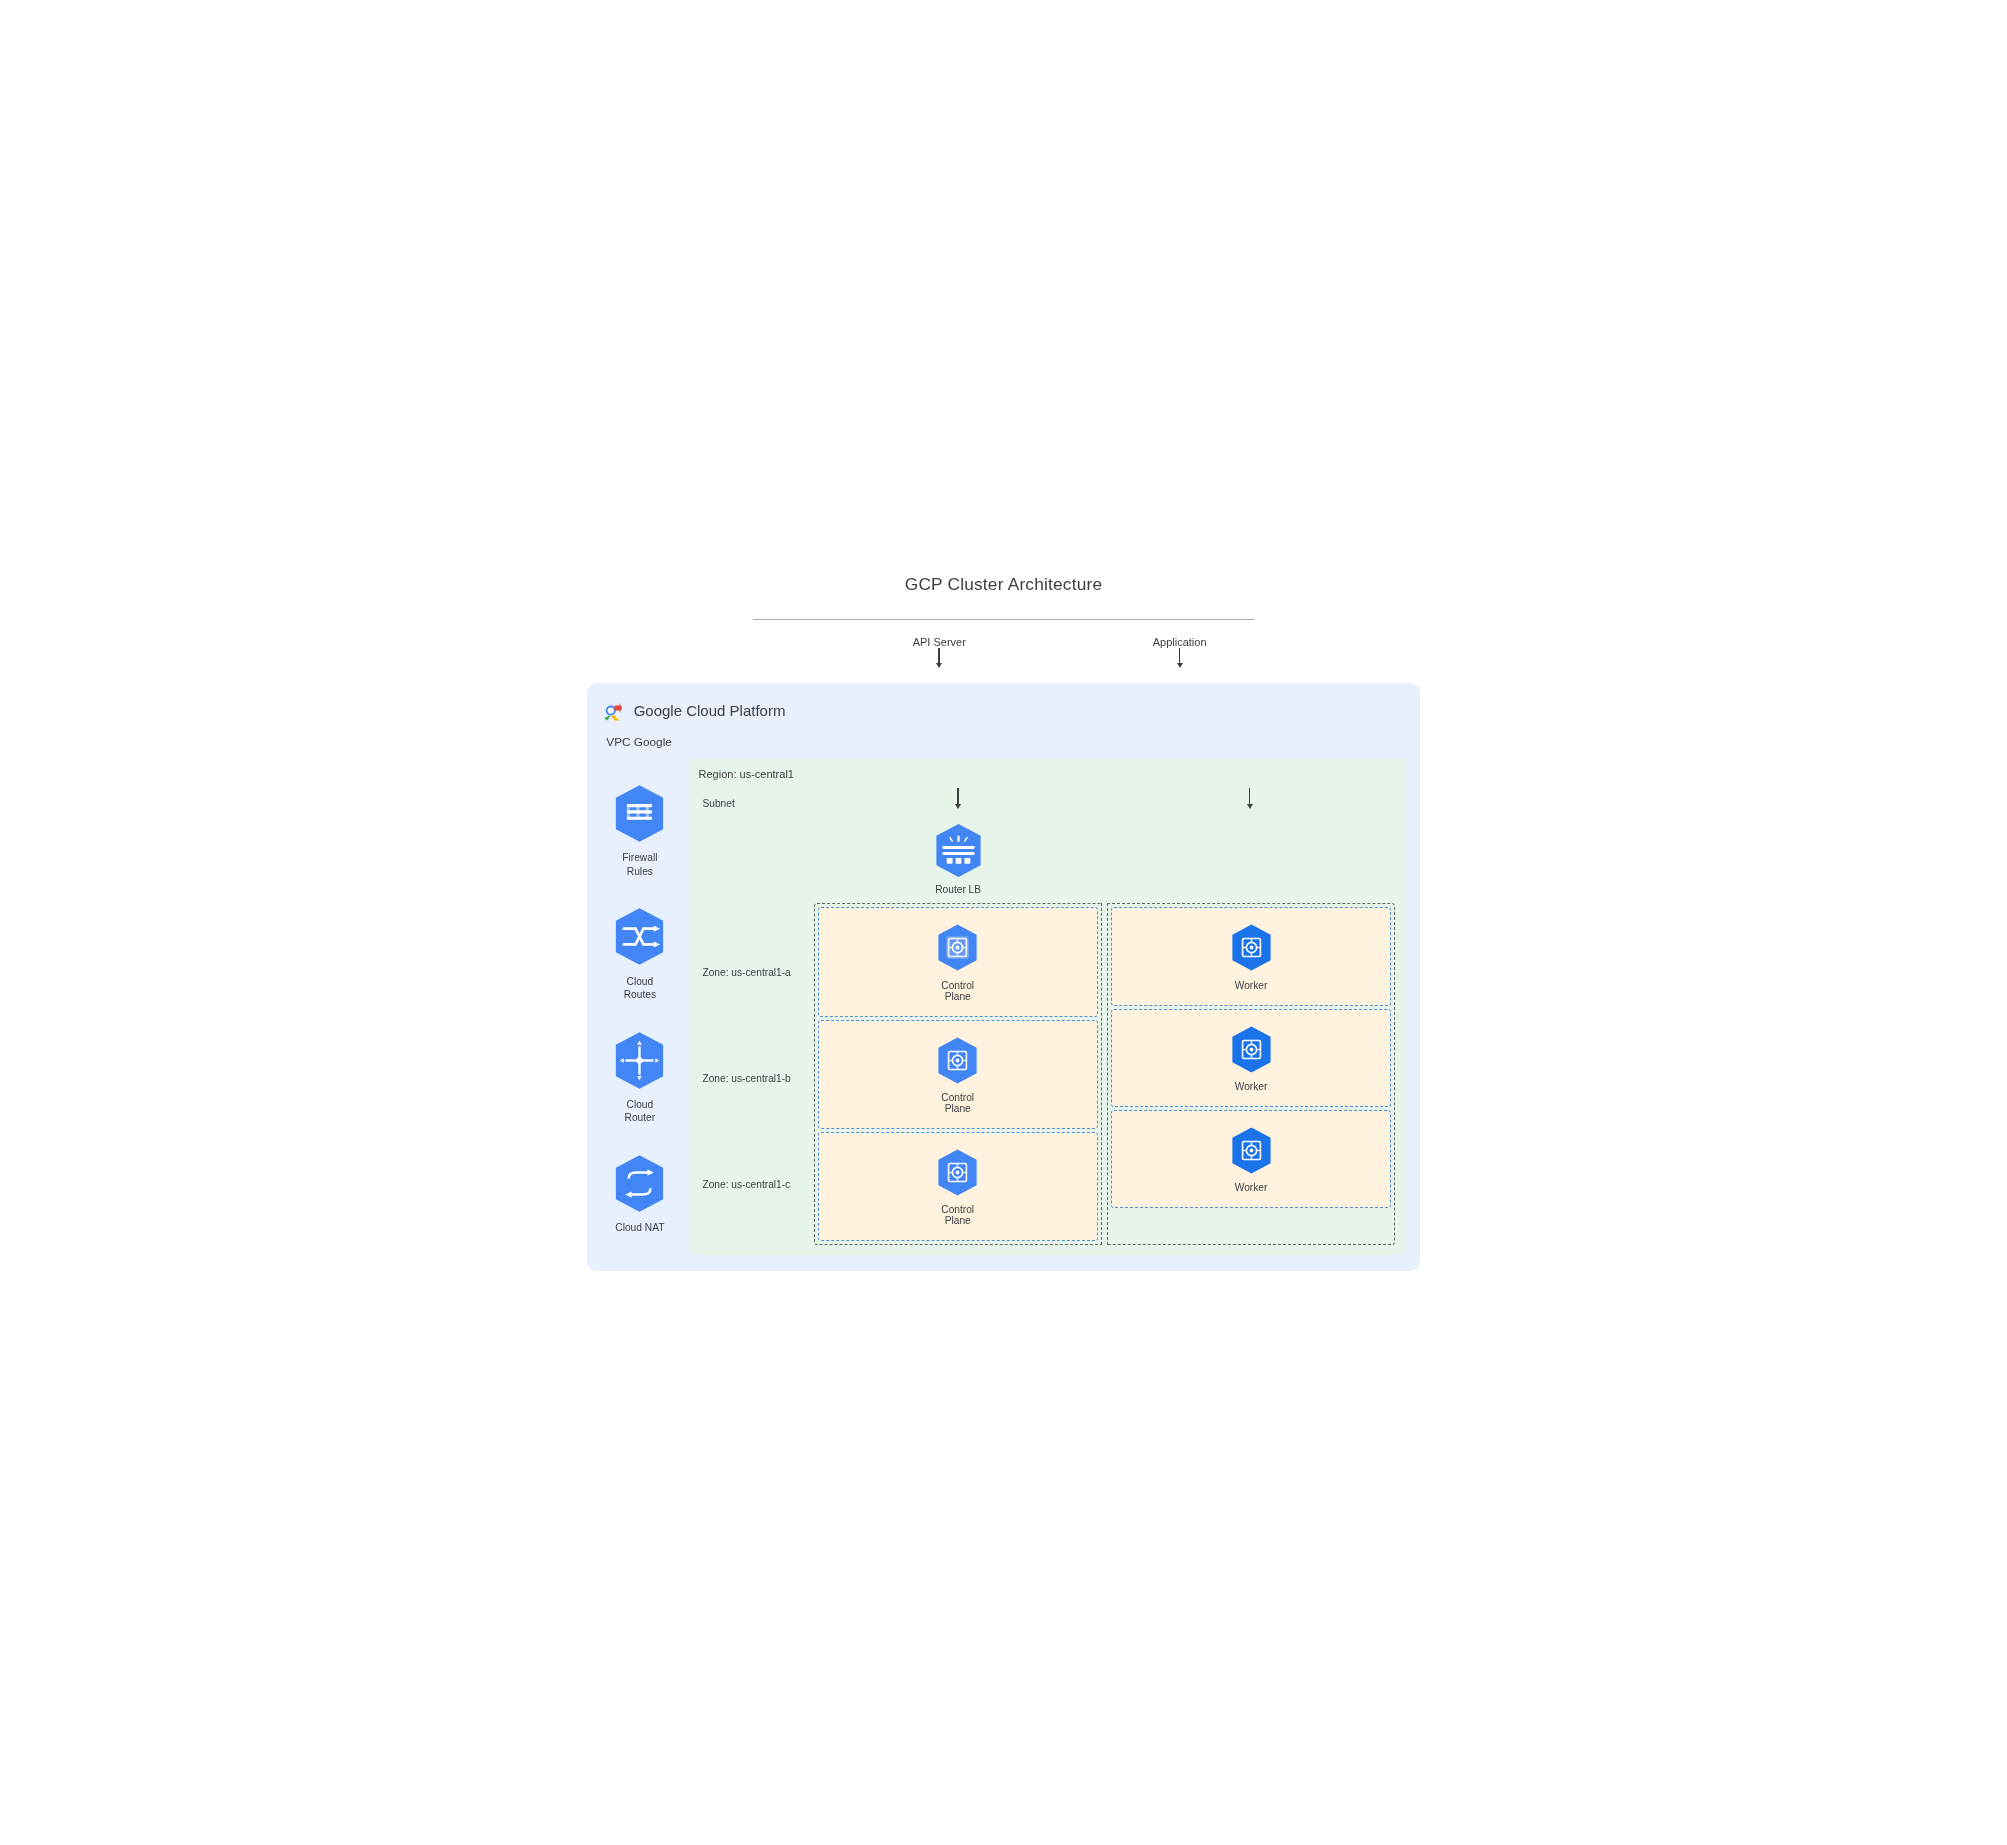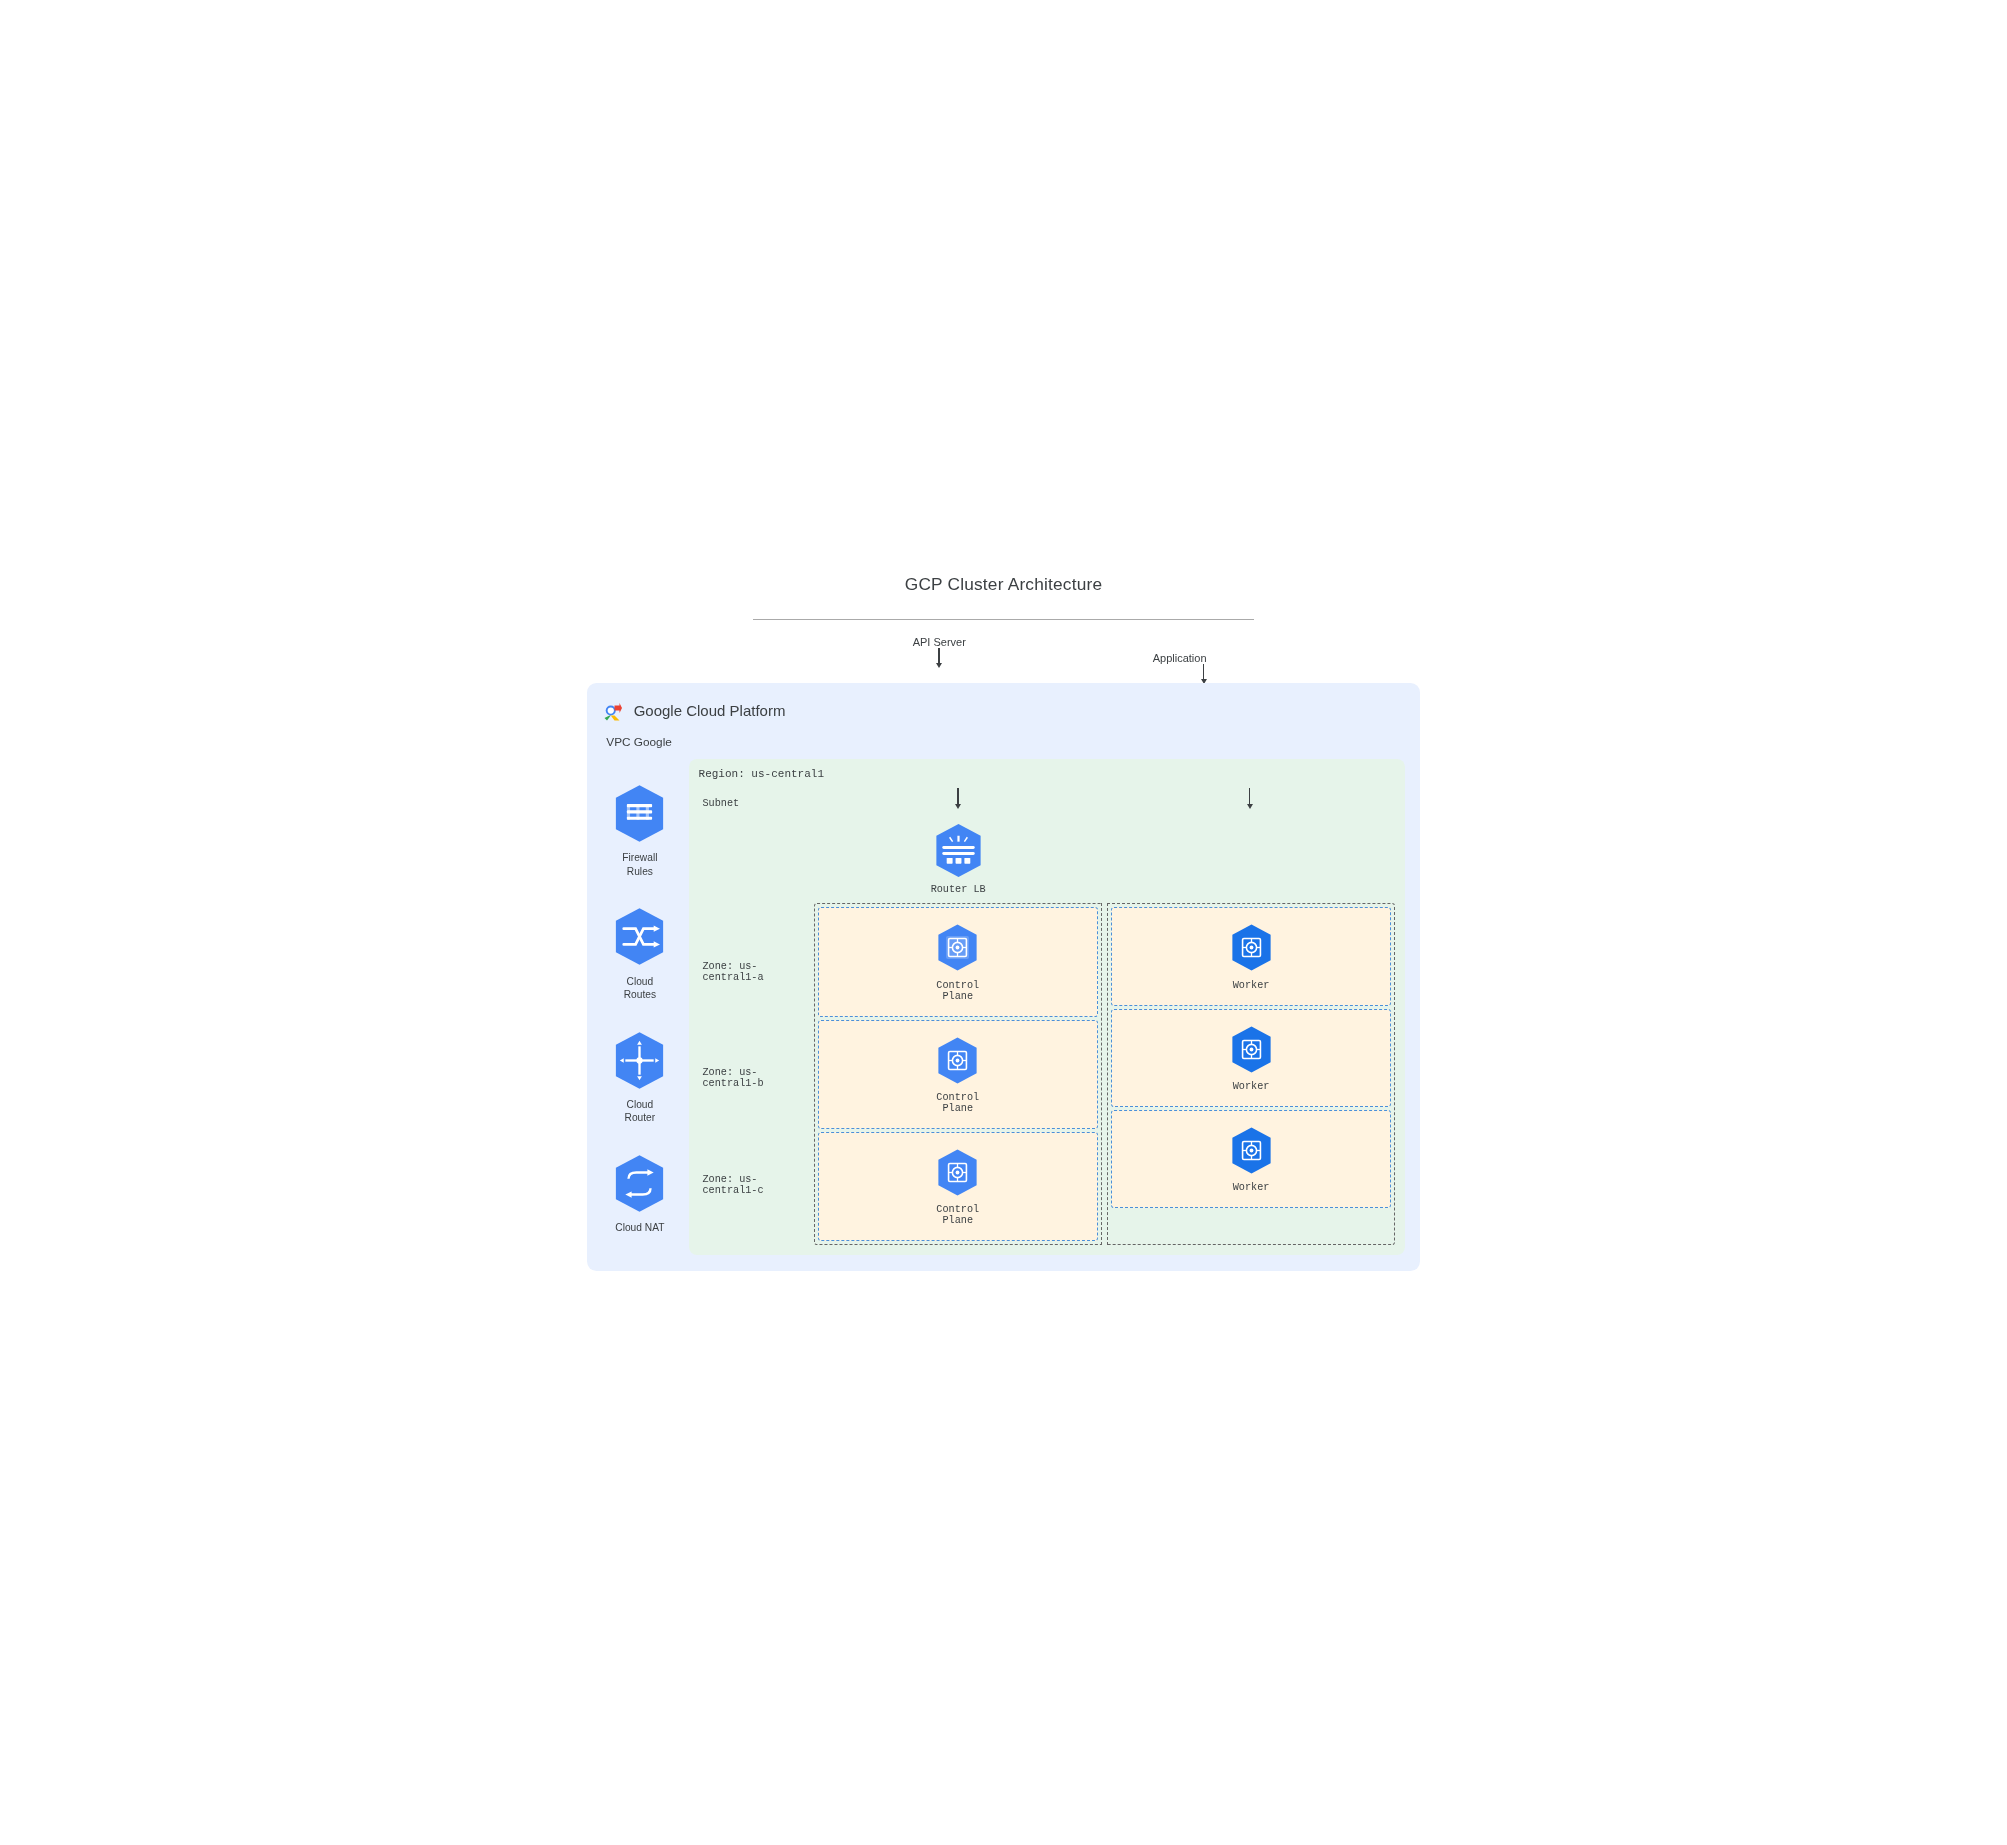--- a/index.html
+++ b/index.html
@@ -115,23 +115,22 @@
       align-items: center;
     }
 
     .main-col {
       flex: 1;
     }
 
     
     .region-inner {
       background: #e6f4ea;
-      border-radius: 8px;
+      border-radius: 3px;
       padding: 9.4px;
-      font-family: Liberation Mono, monospace;
     }
 
     
     .vert-connector {
       display: flex;
       flex-direction: column;
       align-items: center;
       gap: 0;
     }
 
@@ -162,21 +161,21 @@
   <div style="display:flex; justify-content:center; gap:0; margin:15.7px 0 0 0; position:relative; height:47px;">
 
     <div style="position:absolute; left:326px; top:0; display:flex; flex-direction:column; align-items:center;">
       <span style="font-size:11px; color:#3c4043;">API Server</span>
       <div class="vert-connector">
         <div class="vert-line" style="height:15.7px;"></div>
         <div class="arrow-tip"></div>
       </div>
     </div>
 
-    <div style="position:absolute; left:566px; top:16px; display:flex; flex-direction:column; align-items:flex-end;">
+    <div style="position:absolute; left:566px; top:0; display:flex; flex-direction:column; align-items:center;">
       <span style="font-size:11px; color:#3c4043;">Application</span>
       <div class="vert-connector">
         <div class="vert-line" style="height:15.7px;"></div>
         <div class="arrow-tip"></div>
       </div>
     </div>
   </div>
 
   <div class="gcp-box">
 

